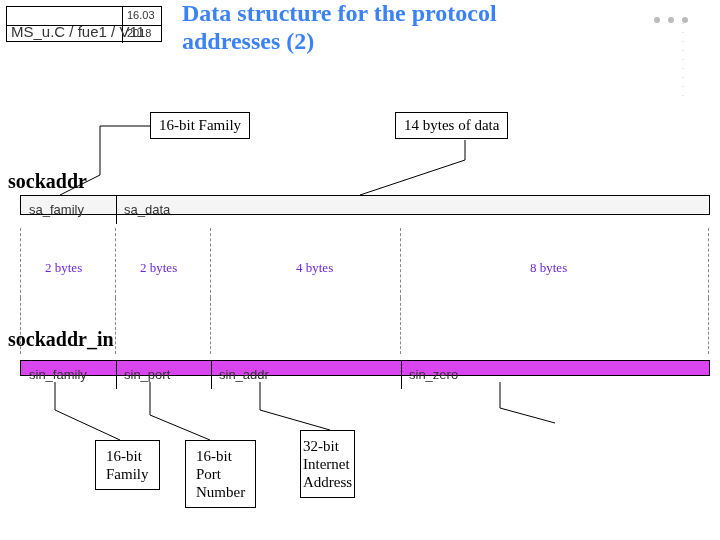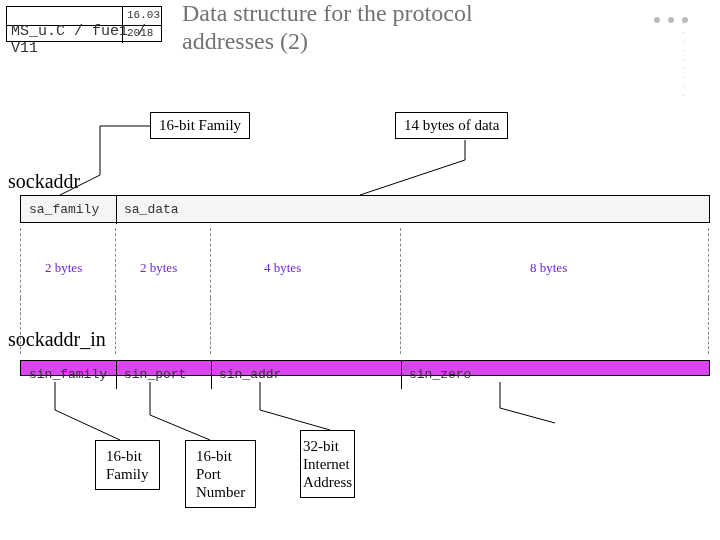--- a/index.html
+++ b/index.html
@@ -1,23 +1,23 @@
 <!DOCTYPE html>
 <html><head>
 <meta charset="utf-8">
 <style>
   html,body{margin:0;padding:0;width:720px;height:540px;background:#fff;font-family:"Times New Roman",serif;color:#000}
   .stage{position:relative;width:720px;height:540px}
   .box{position:absolute;border:1px solid #000;box-sizing:border-box}
   .nob{position:absolute;box-sizing:border-box}
   .lbl{font-family:"Times New Roman",serif;font-size:15px;padding:4px 8px;white-space:nowrap;background:#fff}
-  .title{position:absolute;left:182px;top:0;font-weight:normal;font-size:24px;line-height:1.15;color:#737373}
-  .code{font-family:Liberation Mono, monospace;font-size:13px;color:#333}
+  .title{position:absolute;left:182px;top:0;font-weight:bold;font-size:24px;line-height:1.15;color:#3b82f6}
+  .code{font-family:Liberation Sans, sans-serif;font-size:13px;color:#333}
   .small{font-family:"Times New Roman",serif;font-size:13px;color:#6d28d9;white-space:nowrap}
-  .name{position:absolute;font-weight:normal;font-size:20px}
+  .name{position:absolute;font-weight:bold;font-size:20px}
   .dash{position:absolute;border-left:1px dashed #888;height:70px}
   svg.conn{position:absolute;left:0;top:0;width:720px;height:540px;pointer-events:none}
   svg.conn line{stroke:#000;stroke-width:1}
   .decor{position:absolute;right:24px;top:10px}
   .decor span{display:inline-block;width:6px;height:6px;border-radius:50%;background:#bbb;margin-right:8px;vertical-align:middle}
   .decor .lines{display:inline-block;font-size:8px;color:#aaa;letter-spacing:1px}
 </style>
 </head>
 <body>
 
@@ -58,35 +58,35 @@
     <line x1="150" y1="382" x2="150" y2="415"></line>
       <line x1="150" y1="415" x2="210" y2="440"></line>
     <line x1="260" y1="382" x2="260" y2="410"></line>
       <line x1="260" y1="410" x2="330" y2="430"></line>
     <line x1="500" y1="382" x2="500" y2="408"></line>
       <line x1="500" y1="408" x2="555" y2="423"></line>
   </svg>
 
   <div class="name" style="left:8px;top:170px">sockaddr</div>
 
-  <div class="box" style="left:20px;top:195px;width:690px;height:28px;background:#f5f5f5">
+  <div class="box" style="left:20px;top:195px;width:690px;height:20px;background:#f5f5f5">
     <div class="nob" style="left:95px;top:0;height:28px;border-left:1px solid #000"></div>
     <div class="nob code" style="left:8px;top:6px">sa_family</div>
     <div class="nob code" style="left:103px;top:6px">sa_data</div>
   </div>
 
   <div class="dash" style="left:20px; top:228px"></div>
   <div class="dash" style="left:115px;top:228px"></div>
   <div class="dash" style="left:210px;top:228px"></div>
   <div class="dash" style="left:400px;top:228px"></div>
   <div class="dash" style="left:708px;top:228px"></div>
 
   <div class="nob small" style="left:45px; top:260px">2 bytes</div>
   <div class="nob small" style="left:140px;top:260px">2 bytes</div>
-  <div class="nob small" style="left:264px;top:260px">4 bytes</div>
+  <div class="nob small" style="left:296px;top:260px">4 bytes</div>
   <div class="nob small" style="left:530px;top:260px">8 bytes</div>
 
   <div class="dash" style="left:20px; top:298px;height:56px"></div>
   <div class="dash" style="left:115px;top:298px;height:56px"></div>
   <div class="dash" style="left:210px;top:298px;height:56px"></div>
   <div class="dash" style="left:400px;top:298px;height:56px"></div>
   <div class="dash" style="left:708px;top:298px;height:56px"></div>
 
   <div class="name" style="left:8px;top:328px">sockaddr_in</div>
 

